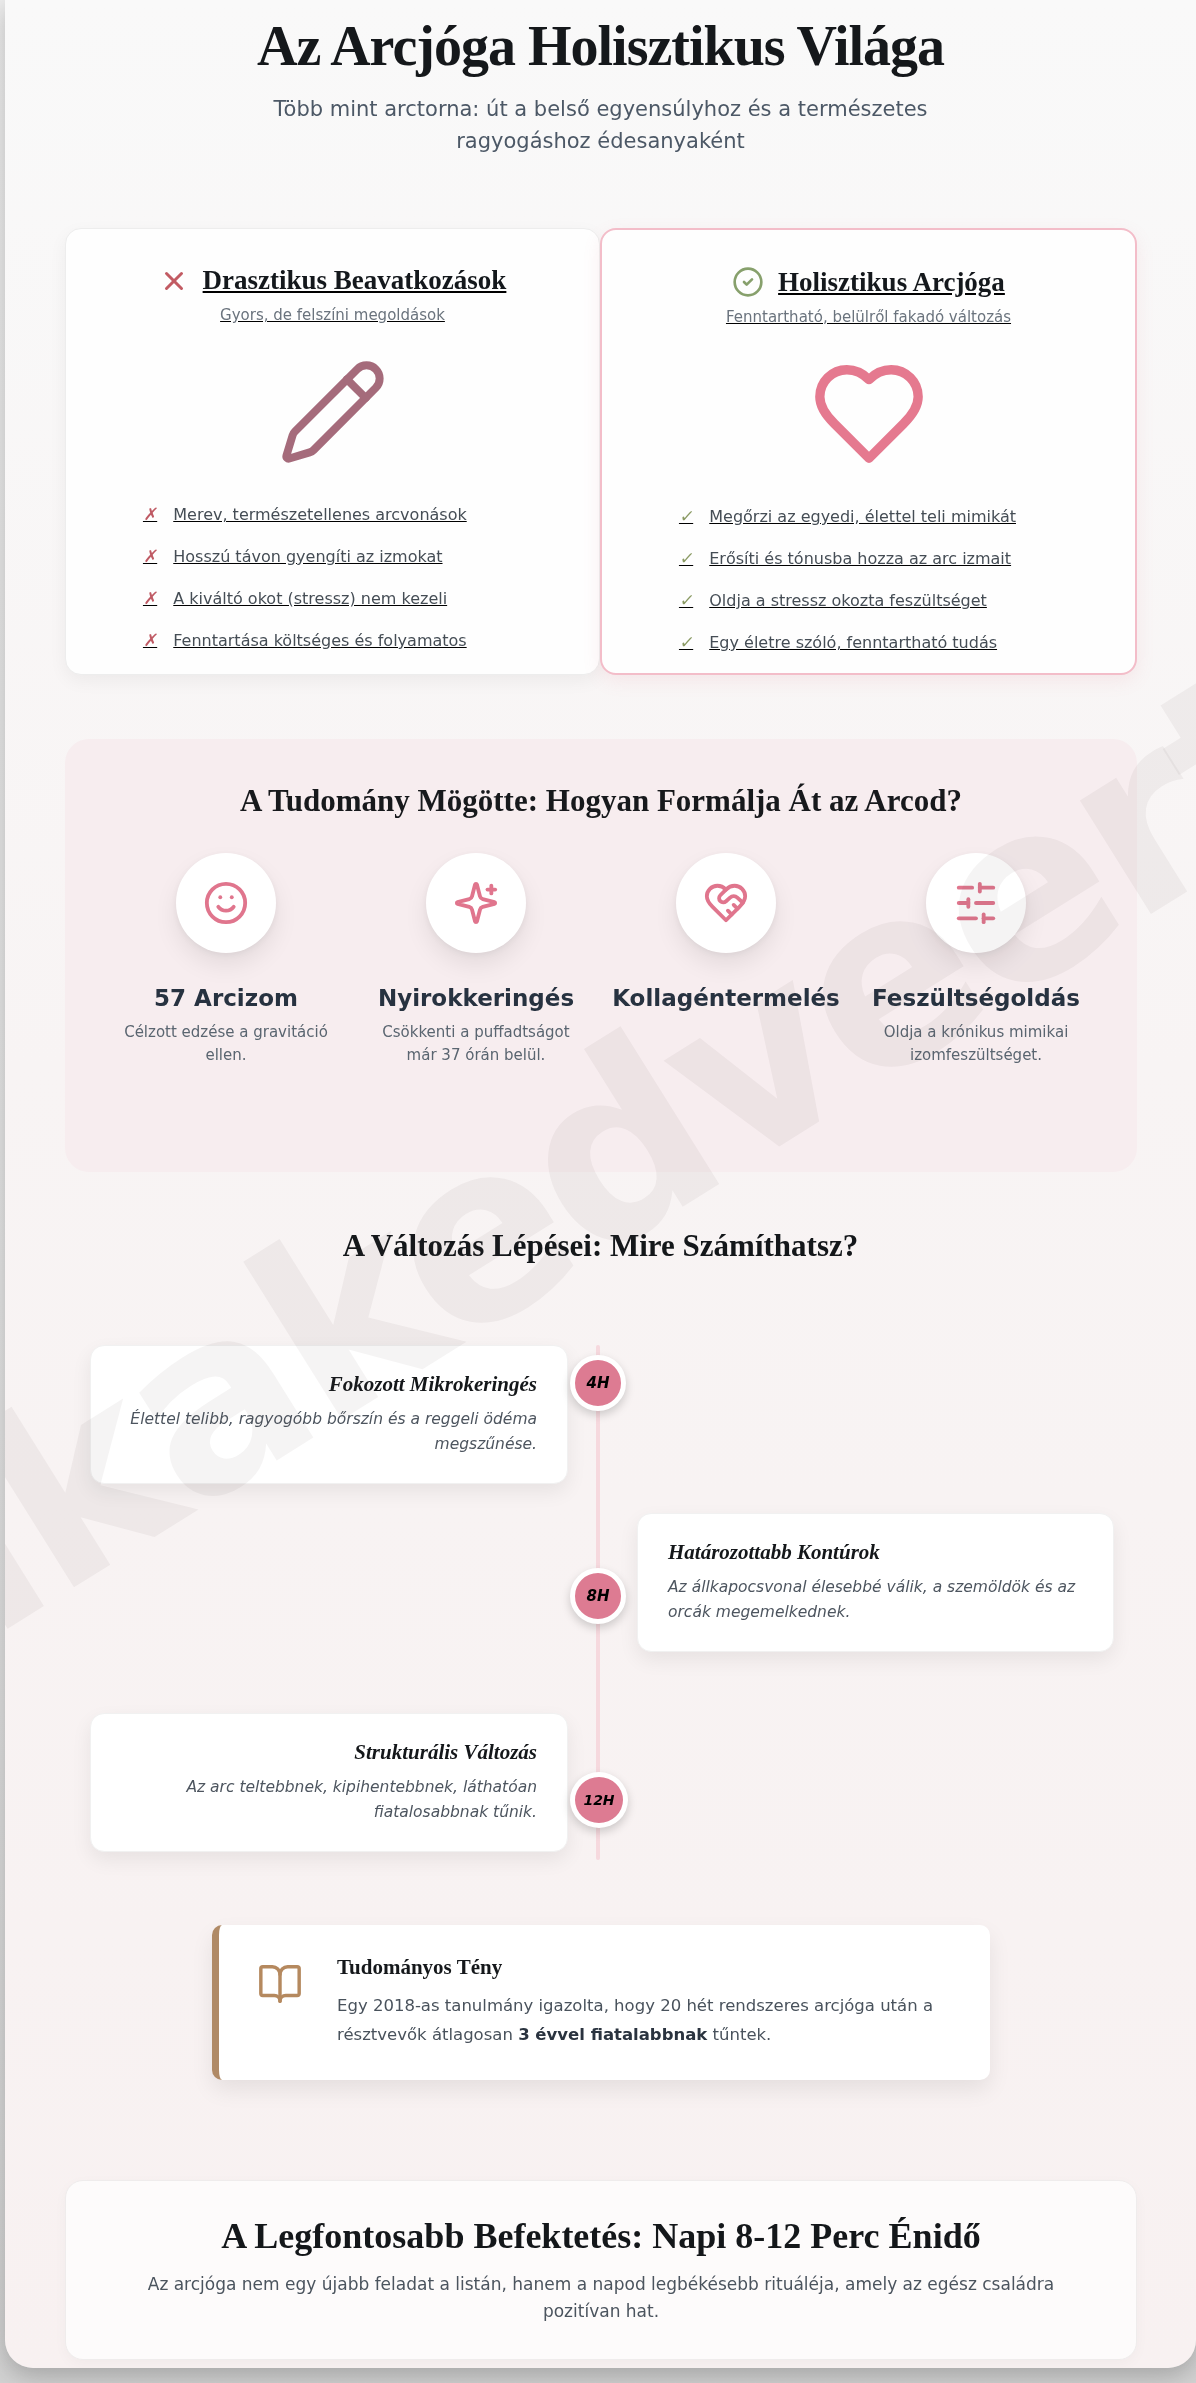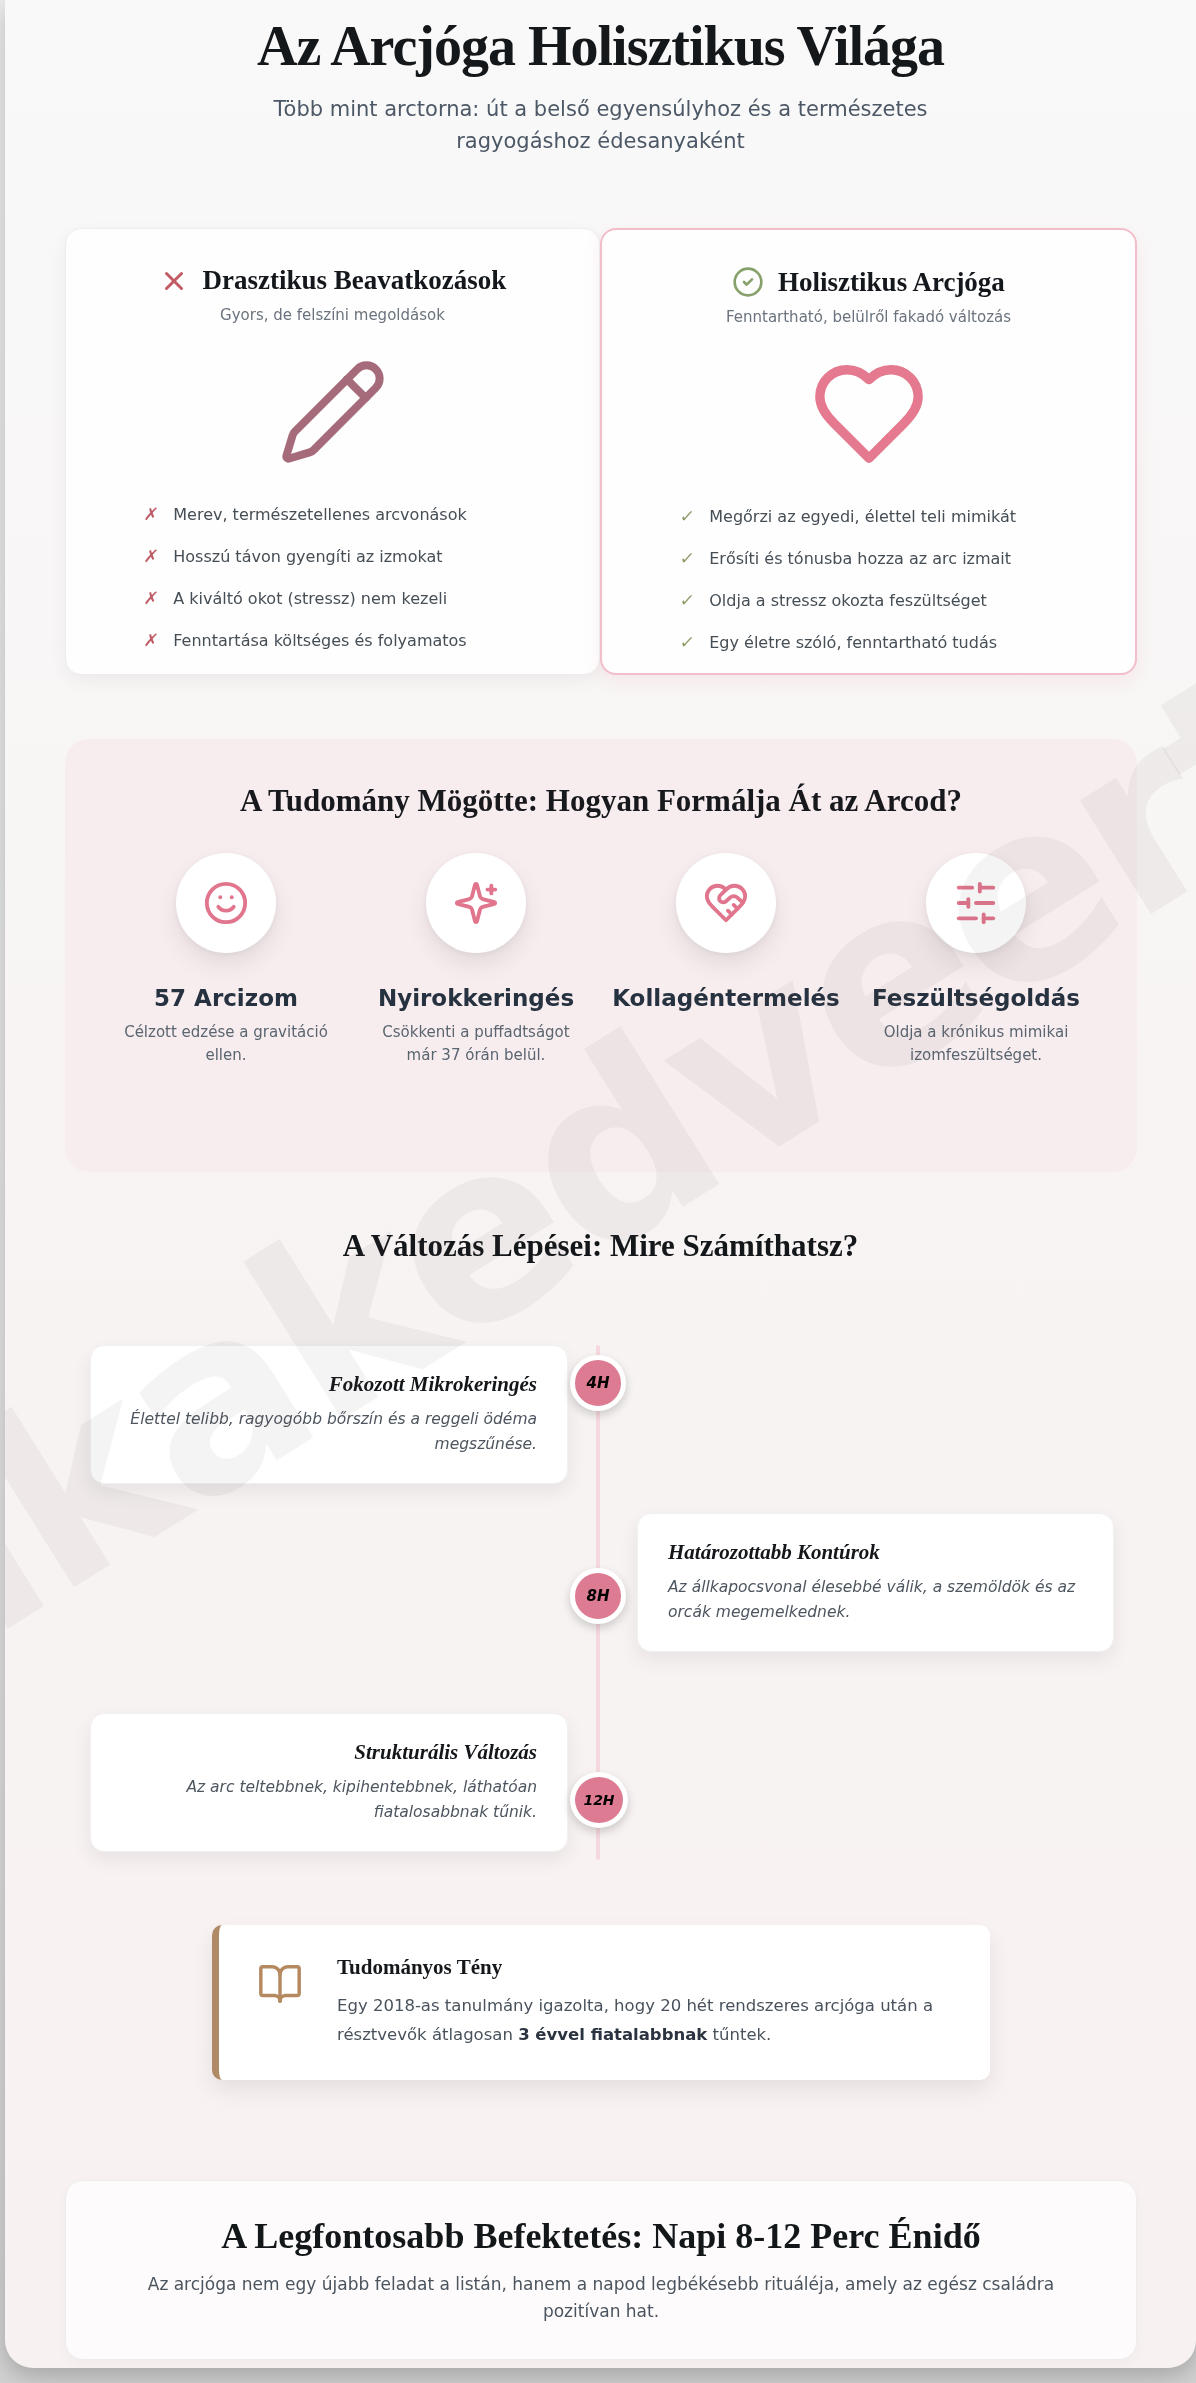--- a/index.html
+++ b/index.html
@@ -26,21 +26,21 @@
   }
   .hdr { position:absolute; top:14px; left:0; width:100%; text-align:center; z-index:1; }
   .hdr h1 {
     font-family:"Liberation Serif", serif; font-weight:700;
     font-size:56px; color:#15181b; letter-spacing:-1px;
   }
   .hdr .sub {
     margin:16px auto 0; max-width:700px;
     font-size:21px; line-height:1.5; color:#4c5866;
   }
-  .compare { position:absolute; top:228px; left:60px; width:1072px; display:flex; z-index:1; }
+  .compare { position:absolute; top:228px; left:60px; width:1072px; display:flex; z-index:1;text-decoration:underline; }
   .card {
     flex:1; height:447px; border-radius:16px; background:#fefefe; padding:36px 38px 0;
   }
   .card.neg { border:1px solid #ededed; box-shadow:0 6px 18px rgba(0,0,0,.05); }
   .card.pos { border:2px solid #f3bdc9; box-shadow:0 6px 18px rgba(226,121,143,.12); }
   .card-head { display:flex; justify-content:center; align-items:center; gap:14px; }
   .card-title { font-family:"Liberation Serif", serif; font-weight:700; font-size:27px; color:#14181c; }
   .card-sub { text-align:center; margin-top:10px; font-size:15px; color:#6a737d; }
   .hero { display:flex; justify-content:center; align-items:center; margin-top:26px; height:124px; }
   .points { list-style:none; margin-top:30px; padding-left:40px; display:flex; flex-direction:column; gap:22px; }

